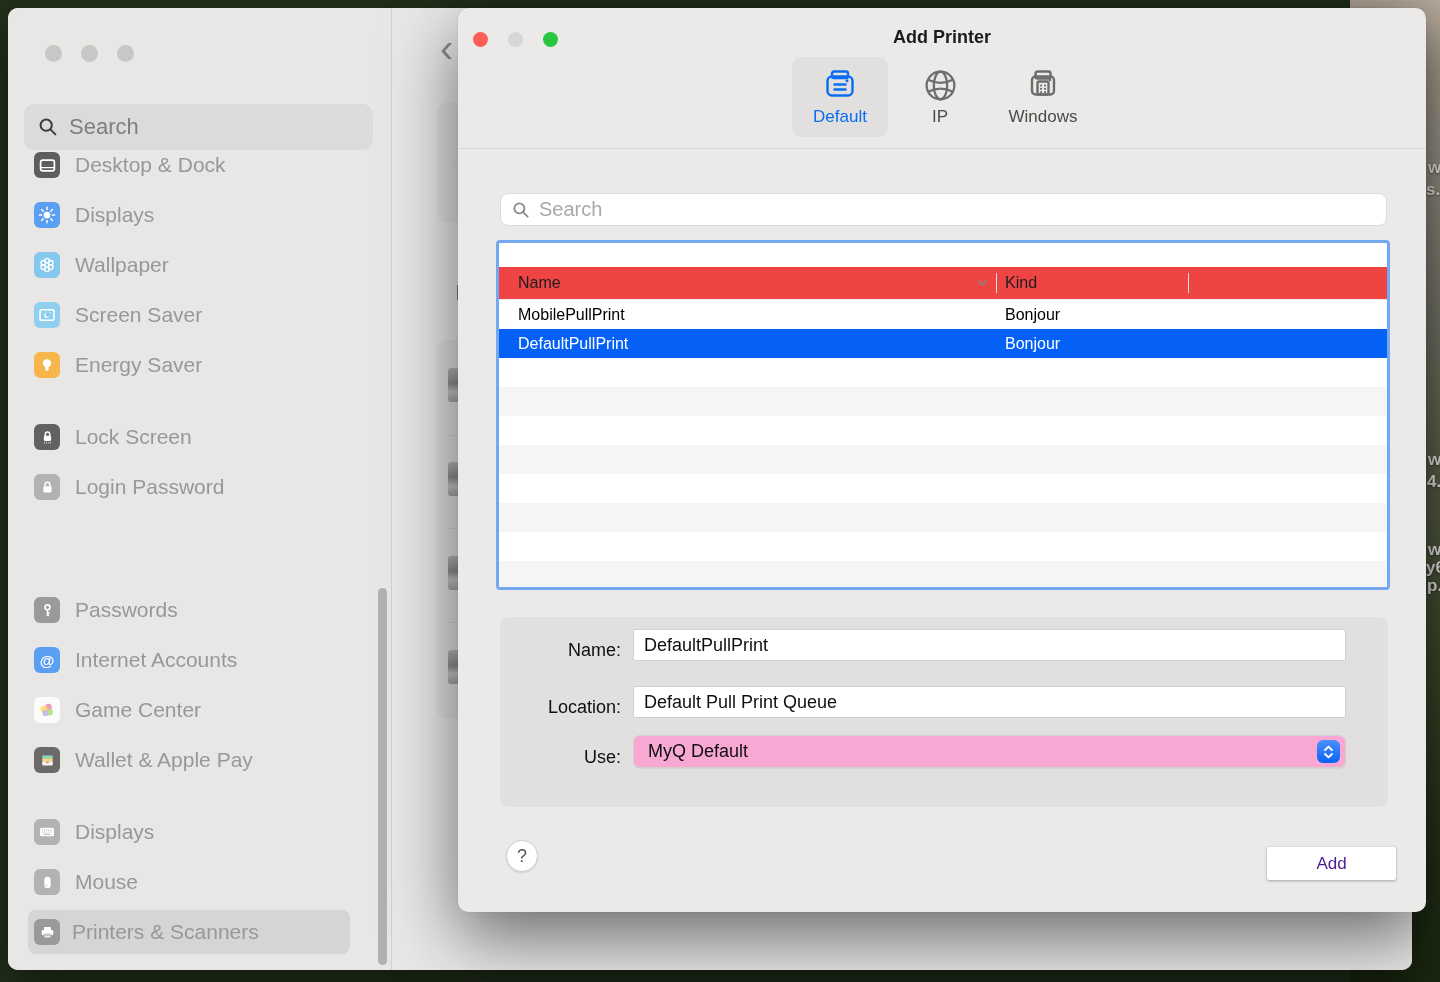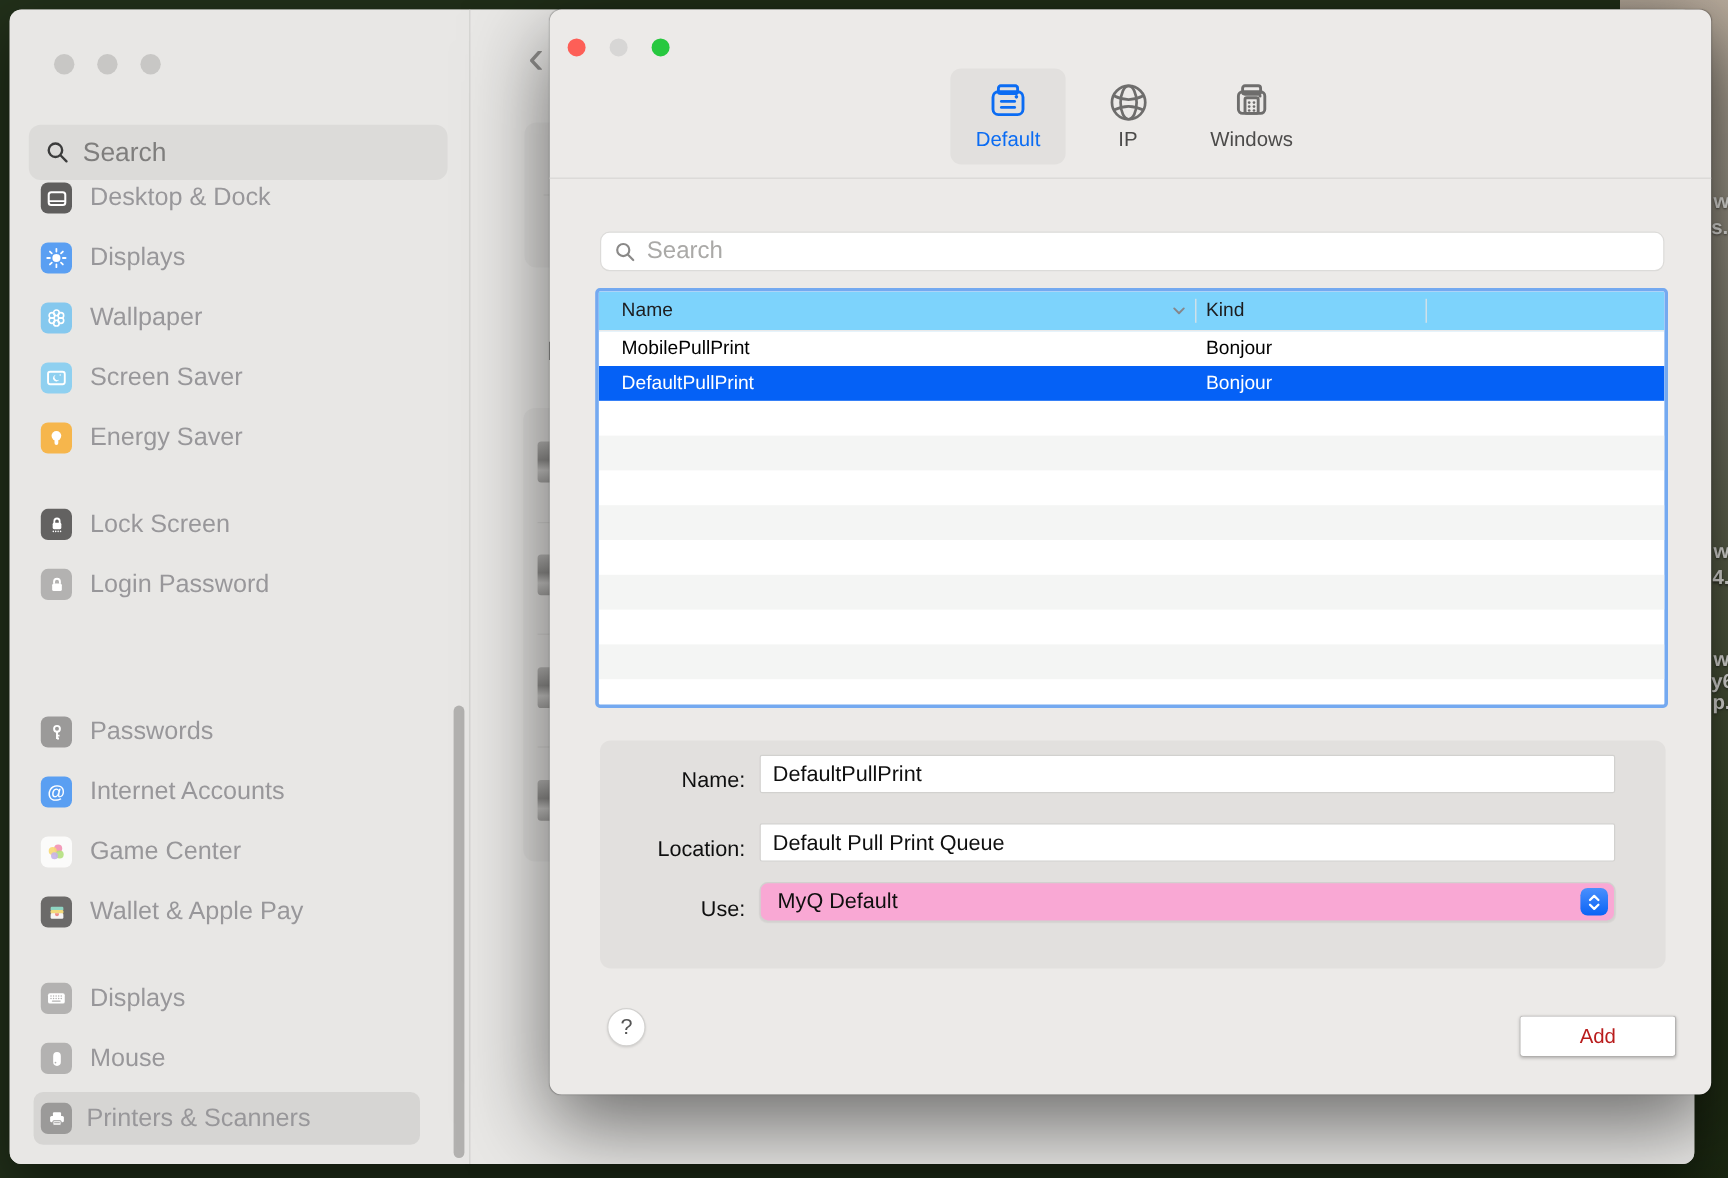--- a/index.html
+++ b/index.html
@@ -92,22 +92,22 @@
     border:none; outline:none; background:transparent; width:100%;
     font-size:20px; color:#1b1b1b; font-family:inherit;
   }
   .dlg-search input::placeholder { color:#aaa9a7; }
   
   .ptable {
     position:absolute; left:38px; top:232px; width:894px; height:350px;
     background:#fff; border:3px solid #74a9f0; border-radius:4px; overflow:hidden;
   }
   .ptable .thead {
-    height:33px; display:flex; align-items:center; background:#7dd3fc;
-    border-bottom:1px solid #e9e9e9; position:relative;
+    height:33px; display:flex; align-items:center; background:#ef4444;
+    border-bottom:1px solid #e9e9e9; position:relative;margin-top:24px;
   }
   .th-name { flex:0 0 497px; padding-left:19px; font-size:16px; color:#1d1d1f;
              display:flex; align-items:center; justify-content:space-between; padding-right:8px; }
   .th-sort { color:#86868a; display:flex; }
   .th-kind { flex:0 0 192px; padding-left:8px; font-size:16px; color:#1d1d1f;
              border-left:1px solid #e4e4e4; height:20px; display:flex; align-items:center; }
   .th-extra { flex:1; border-left:1px solid #e4e4e4; height:20px; }
   .trow { height:29px; display:flex; align-items:center; font-size:16px; color:#000; }
   .trow .c-name { flex:0 0 497px; padding-left:19px; white-space:nowrap; }
   .trow .c-kind { flex:1; padding-left:9px; }
@@ -136,21 +136,21 @@
   }
   .help-btn {
     position:absolute; left:48px; top:832px; width:32px; height:32px; border-radius:50%;
     background:#fff; border:1px solid #d2d1cf; box-shadow:0 1px 2px rgba(0,0,0,.12);
     display:flex; align-items:center; justify-content:center;
     font-size:18px; color:#555; font-weight:500;
   }
   .add-btn {
     position:absolute; left:809px; top:839px; width:129px; height:33px; border-radius:2px;
     background:#fff; border:none; box-shadow:0 1px 3px rgba(0,0,0,.28), 0 0 1px rgba(0,0,0,.2);
-    font-size:17px; color:#b91c1c; font-family:inherit;
+    font-size:17px; color:#4c1d95; font-family:inherit;
     display:flex; align-items:center; justify-content:center;
   }
   svg { display:block; }
 </style>
 </head>
 <body>
 
 <div class="wall-right"></div>
 <div class="wall-frag" style="left:1428px; top:158px;">w</div>
 <div class="wall-frag" style="left:1426px; top:180px;">s.</div>
@@ -379,20 +379,21 @@
     <div class="sb-scrollbar"></div>
   </div>
 </div>
 
 <div class="dialog">
   <div class="traffic">
     <div class="dot red"></div>
     <div class="dot gray"></div>
     <div class="dot green"></div>
   </div>
+  <div class="dlg-title">Add Printer</div>
 
   <div class="tabbar">
     <div class="tab selected" style="left:334px; width:96px;">
       <div class="ticon">
         <svg width="36" height="36" viewBox="0 0 36 36" fill="none" stroke="#0b6cf3" stroke-width="2.4" stroke-linejoin="round">
           <rect x="10" y="4.5" width="16" height="6.5" rx="2"></rect>
           <rect x="5.5" y="9.5" width="25" height="19" rx="4.5"></rect>
           <line x1="12.5" y1="17.5" x2="23.5" y2="17.5" stroke-linecap="round"></line>
           <line x1="12.5" y1="22.5" x2="23.5" y2="22.5" stroke-linecap="round"></line>
           <circle cx="25" cy="13.7" r="1.5" fill="#0b6cf3" stroke="none"></circle>

